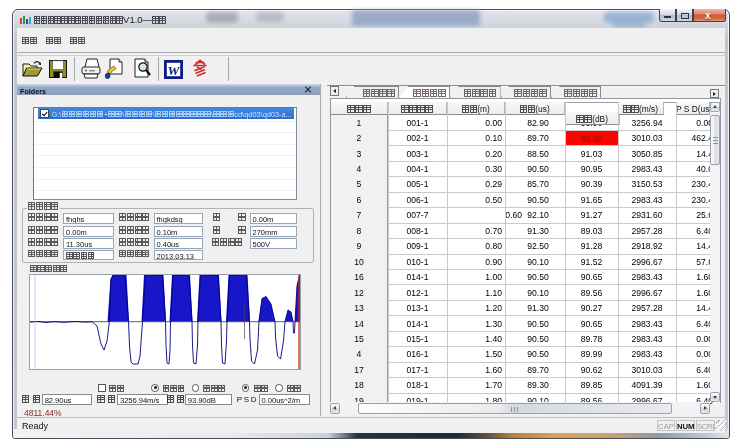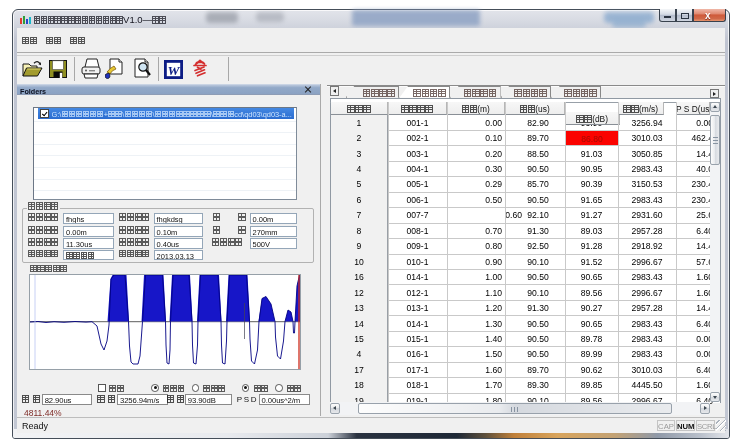--- a/index.html
+++ b/index.html
@@ -428,21 +428,21 @@
 <div class="cell" style="left:505px;top:361.70px;width:66px;height:15.45px">89.70</div>
 <div class="cell" style="left:565px;top:361.70px;width:53px;height:15.45px">90.62</div>
 <div class="cell" style="left:618px;top:361.70px;width:58px;height:15.45px">3010.03</div>
 <div class="cell r" style="left:676px;top:361.70px;width:37px;height:15.45px">6.40</div>
 <div class="hl" style="left:331px;top:377.15px;width:379px"></div>
 <div class="cell num" style="left:331px;top:377.15px;width:57px;height:15.45px">18</div>
 <div class="cell" style="left:388px;top:377.15px;width:59px;height:15.45px">018-1</div>
 <div class="cell r" style="left:447px;top:377.15px;width:55px;height:15.45px">1.70</div>
 <div class="cell" style="left:505px;top:377.15px;width:66px;height:15.45px">89.30</div>
 <div class="cell" style="left:565px;top:377.15px;width:53px;height:15.45px">89.85</div>
-<div class="cell" style="left:618px;top:377.15px;width:58px;height:15.45px">4445.50</div>
+<div class="cell" style="left:618px;top:377.15px;width:58px;height:15.45px">4091.39</div>
 <div class="cell r" style="left:676px;top:377.15px;width:37px;height:15.45px">1.60</div>
 <div class="hl" style="left:331px;top:392.60px;width:379px"></div>
 <div class="cell num" style="left:331px;top:392.60px;width:57px;height:15.45px">19</div>
 <div class="cell" style="left:388px;top:392.60px;width:59px;height:15.45px">019-1</div>
 <div class="cell r" style="left:447px;top:392.60px;width:55px;height:15.45px">1.80</div>
 <div class="cell" style="left:505px;top:392.60px;width:66px;height:15.45px">90.10</div>
 <div class="cell" style="left:565px;top:392.60px;width:53px;height:15.45px">89.56</div>
 <div class="cell" style="left:618px;top:392.60px;width:58px;height:15.45px">2996.67</div>
 <div class="cell r" style="left:676px;top:392.60px;width:37px;height:15.45px">6.40</div>
 <div class="hl" style="left:331px;top:408.05px;width:379px"></div>

